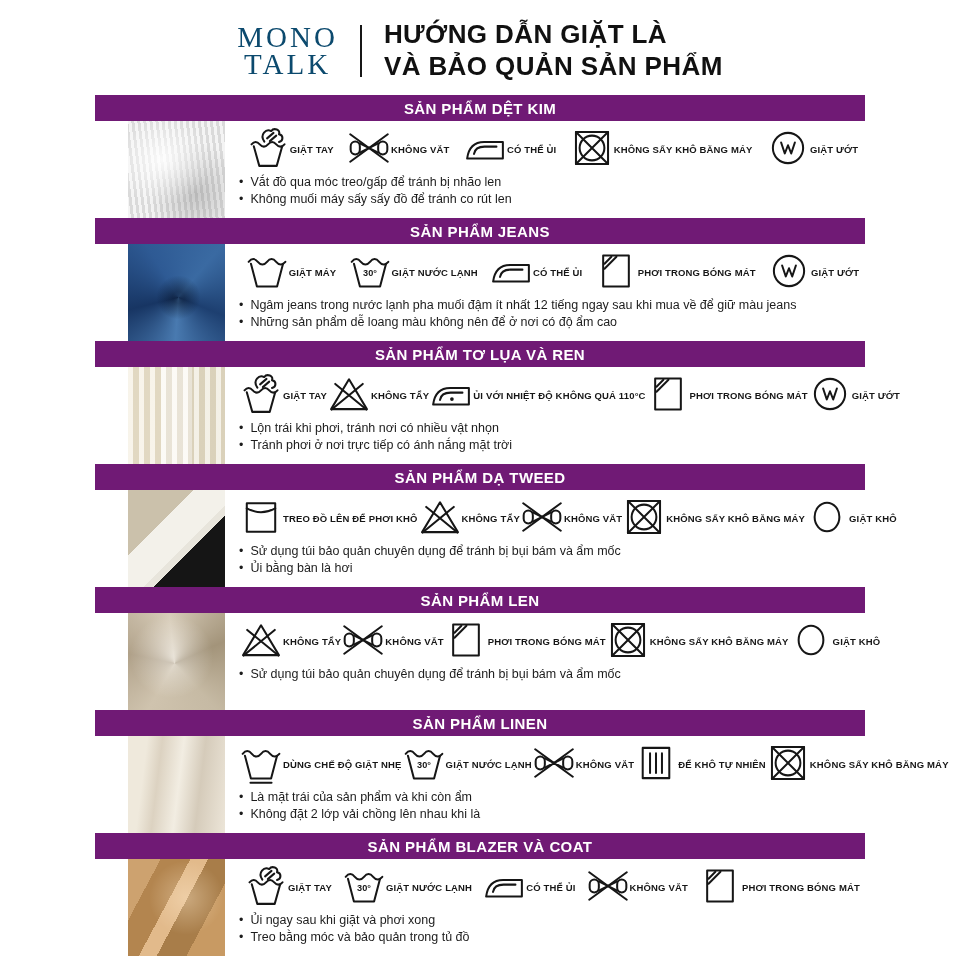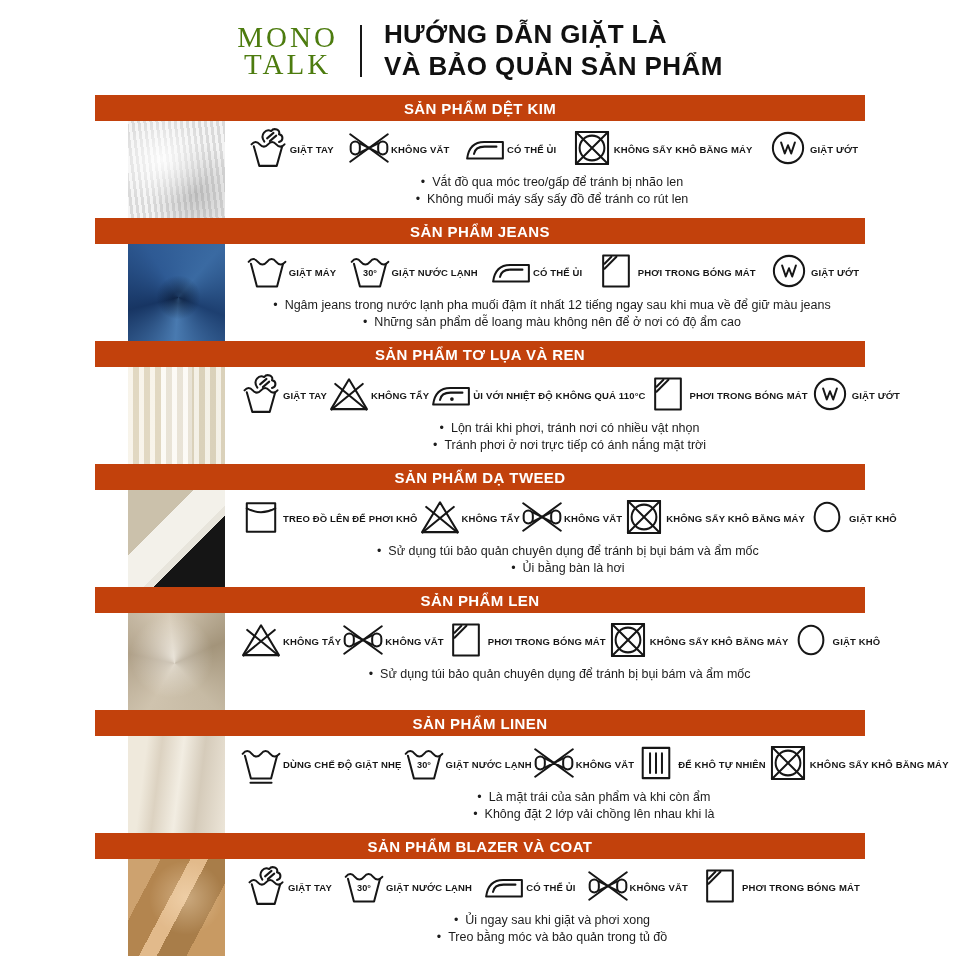--- a/index.html
+++ b/index.html
@@ -9,53 +9,53 @@
     font-family:"Liberation Sans", sans-serif; color:#1a1a1a;
     margin:0 auto; position:relative;
   }
   
   .top-header {
     height:95px; display:flex; align-items:center; justify-content:center;
     gap:0; padding-top:6px;
   }
   .logo {
     font-family:"Liberation Serif", serif; font-size:29px; line-height:0.92;
-    letter-spacing:3px; color:#4d7c0f; text-align:center; font-weight:400;
+    letter-spacing:3px; color:#0c4a6e; text-align:center; font-weight:400;
   }
   .logo-divider { width:2px; height:52px; background:#171717; margin:0 22px; }
   .page-title {
     font-weight:700; font-size:26px; line-height:1.22; letter-spacing:0.4px;
     color:#111;
   }
   
   .sections { width:770px; margin:0 auto; }
   .section { height:123px; }
   .section-bar {
-    height:26px; background:#c2410c; color:#ffffff;
+    height:26px; background:#701a75; color:#ffffff;
     display:flex; align-items:center; justify-content:center;
     font-weight:700; font-size:15px; letter-spacing:0.4px;
   }
   .section-content { height:97px; display:flex; }
   .fabric { margin-left:33px; width:97px; height:97px; flex:0 0 97px; }
   .right-col {
     flex:1; margin-left:14px; display:flex; flex-direction:column;
     justify-content:flex-start; padding-top:5px;
   }
   .icon-row {
     display:flex; justify-content:space-around; align-items:flex-start;
   }
   .icon-cell { display:flex; align-items:center; }
   .icon-glyph svg { width:44px; height:44px; display:block; }
   .icon-label {
     font-size:9.5px; font-weight:700; letter-spacing:0.15px; margin-top:2px;
     white-space:nowrap; color:#161616;
   }
   .notes { margin-top:4px; }
   .note-line {
-    text-align:center; font-size:12.5px; line-height:1.38; color:#1c1c1c;
+    font-size:12.5px; line-height:1.38; color:#1c1c1c;
   }
   .note-line .bullet { margin-right:7px; font-size:12.5px; }
   
   .fab-knit {
     background:
       radial-gradient(ellipse at 35% 40%, rgba(255,255,255,.85), rgba(0,0,0,0) 55%),
       radial-gradient(ellipse at 70% 75%, rgba(120,120,120,.35), rgba(0,0,0,0) 50%),
       repeating-linear-gradient(83deg, #f4f4f4 0 3px, #dadada 3px 6px);
   }
   .fab-jeans {

